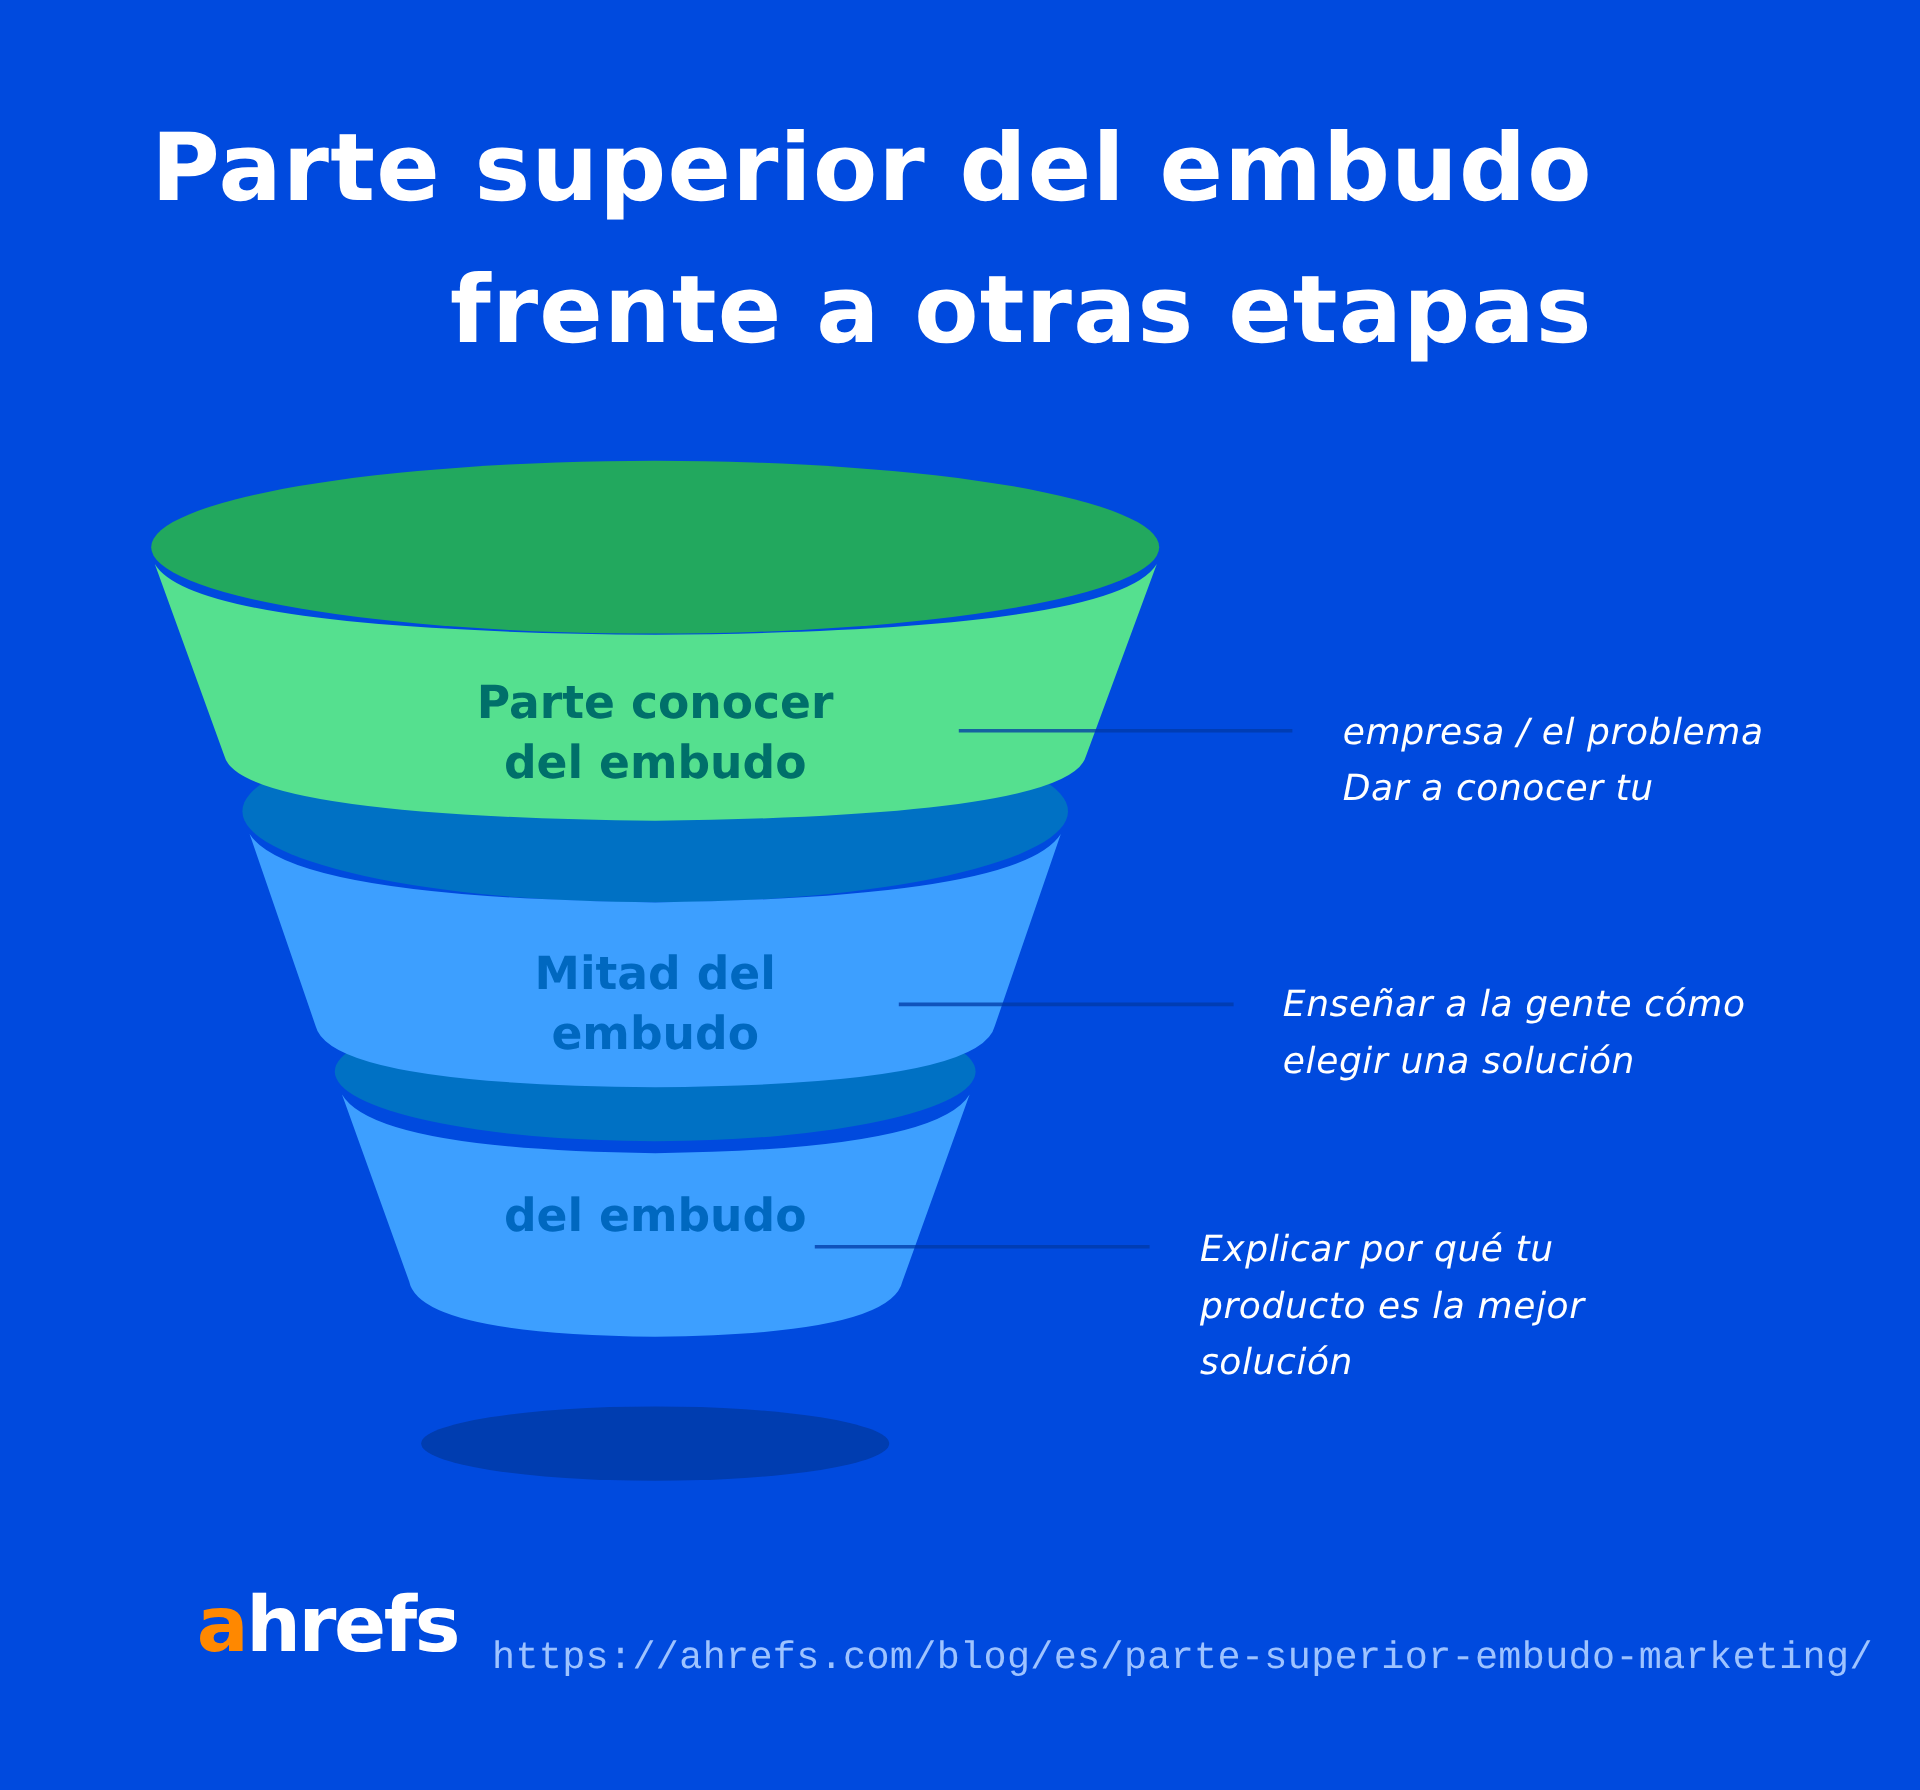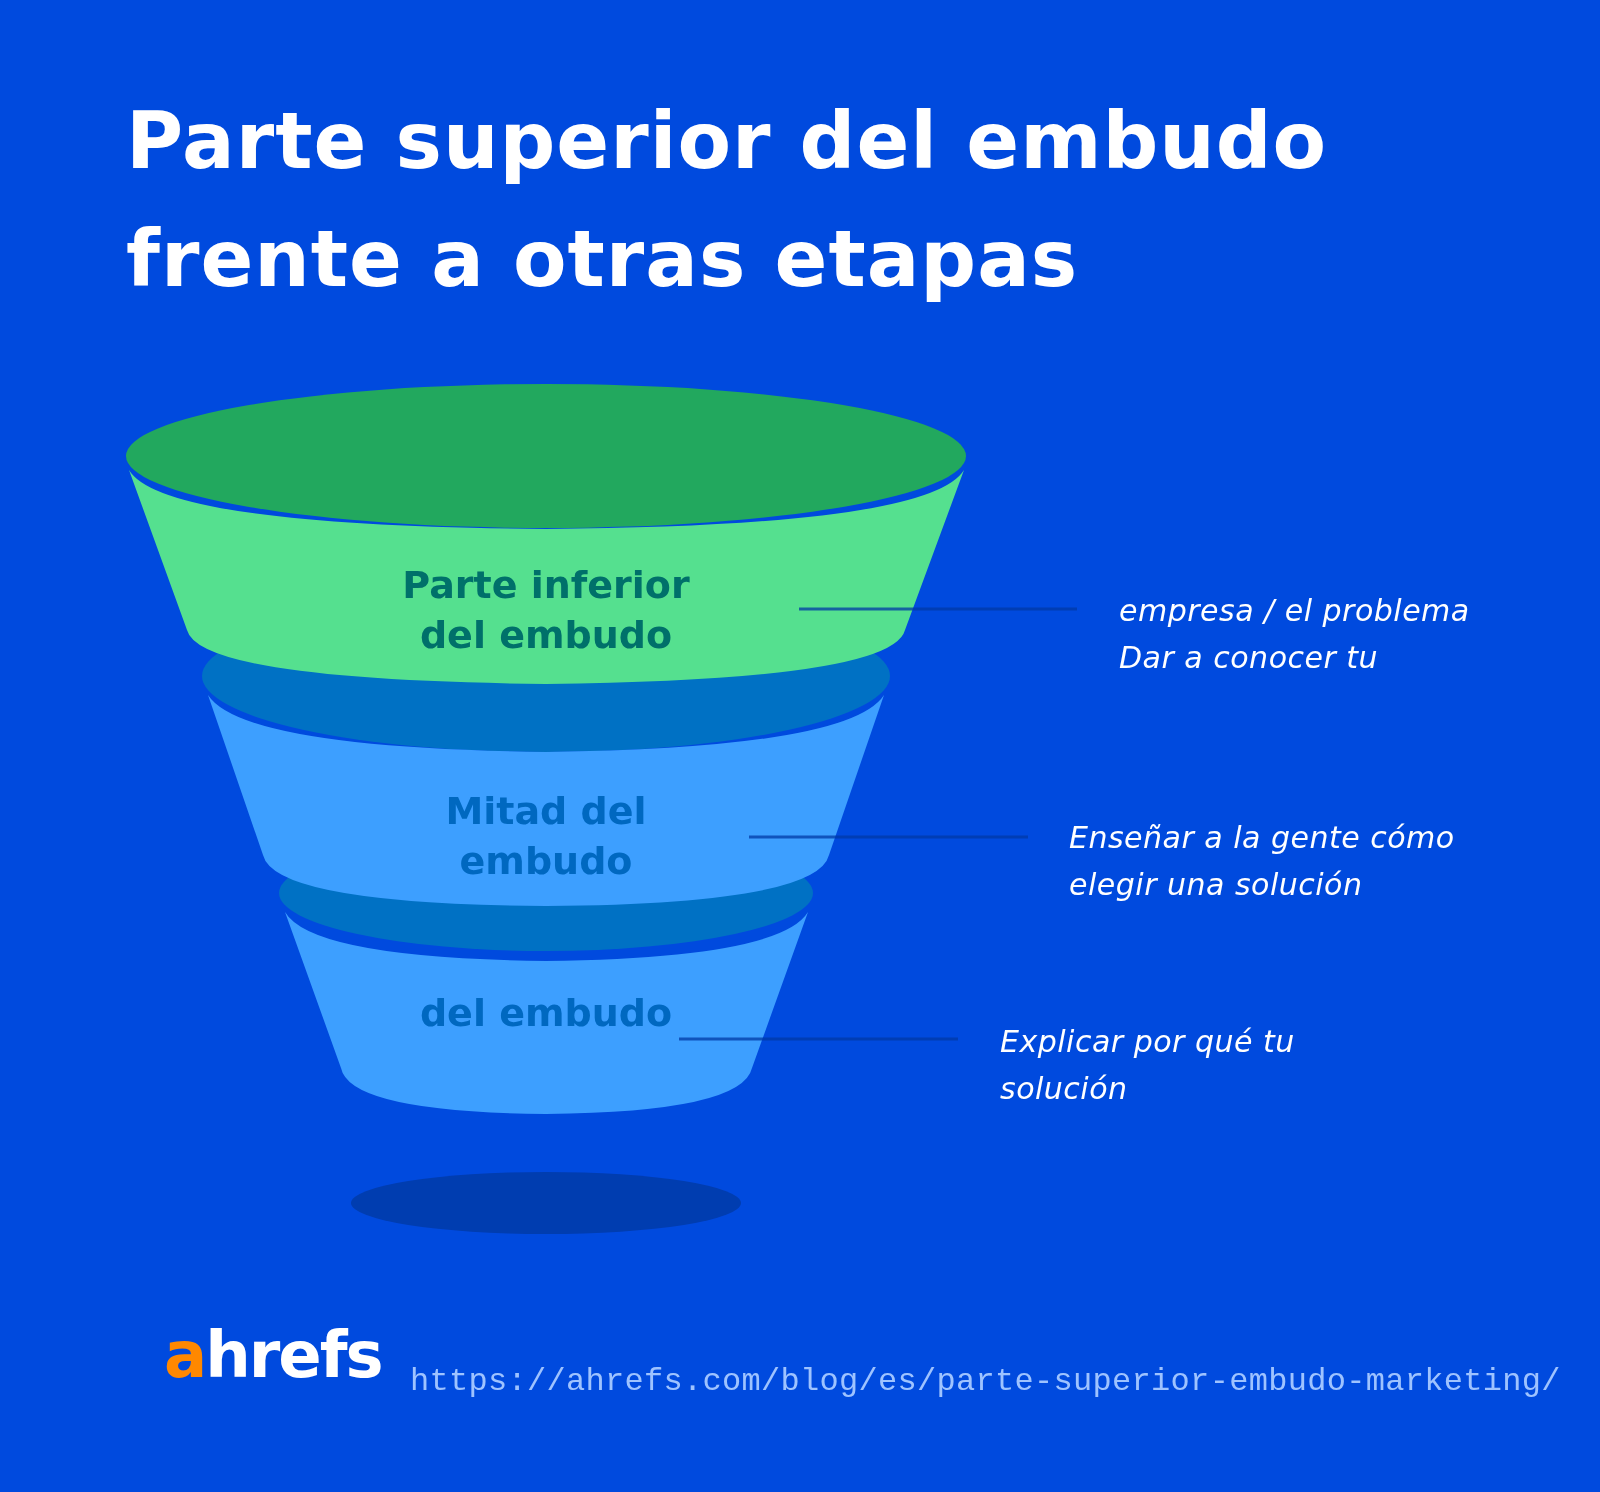--- a/index.html
+++ b/index.html
@@ -10,20 +10,21 @@
     font-family: "DejaVu Sans", sans-serif;
   }
   .title {
     position: absolute; left: 126px; top: 82px;
     color: #ffffff;
     font-family: "DejaVu Sans", sans-serif;
     font-weight: bold;
     font-size: 78px; line-height: 118px;
     letter-spacing: 1px;
     margin: 0;
+    text-align: right;
   }
   .title span { display: block; }
   svg.funnel { position: absolute; left: 0; top: 0; }
   .stage-label {
     position: absolute;
     text-align: center;
     font-family: "DejaVu Sans", sans-serif;
     font-weight: bold;
     font-size: 38px; line-height: 50px;
     width: 500px;
@@ -85,21 +86,21 @@
              Q 930 526 546 529 Q 162 526 129 470 Z" fill="#55e08f"></path>
     <ellipse cx="546" cy="456" rx="420" ry="72" fill="#22a85e"></ellipse>
   </g>
 
   <line x1="799" y1="609" x2="1077" y2="609" stroke="#0039a6" stroke-opacity="0.75" stroke-width="3"></line>
   <line x1="749" y1="837" x2="1028" y2="837" stroke="#0039a6" stroke-opacity="0.75" stroke-width="3"></line>
   <line x1="679" y1="1039" x2="958" y2="1039" stroke="#0039a6" stroke-opacity="0.75" stroke-width="3"></line>
 </svg>
 
 <div class="stage-label" style="left:296px; top:560px; color:#00706a;">
-  <span>Parte inferior</span>
+  <span>Parte conocer</span>
   <span>del embudo</span>
 </div>
 
 <div class="stage-label" style="left:296px; top:786px; color:#0068c0;">
   <span>Mitad del</span>
   <span>embudo</span>
 </div>
 
 <div class="stage-label" style="left:296px; top:988px; color:#0068c0;">
   <span>del embudo</span>
@@ -110,20 +111,21 @@
   <span>Dar a conocer tu</span>
 </div>
 
 <div class="desc" style="left:1069px; top:814px;">
   <span>Enseñar a la gente cómo</span>
   <span>elegir una solución</span>
 </div>
 
 <div class="desc" style="left:1000px; top:1018px;">
   <span>Explicar por qué tu</span>
+  <span>producto es la mejor</span>
   <span>solución</span>
 </div>
 
 <div class="logo">
   <span class="a">a</span><span>hrefs</span>
 </div>
 
 <div class="url">https://ahrefs.com/blog/es/parte-superior-embudo-marketing/</div>
 
 </body></html>

